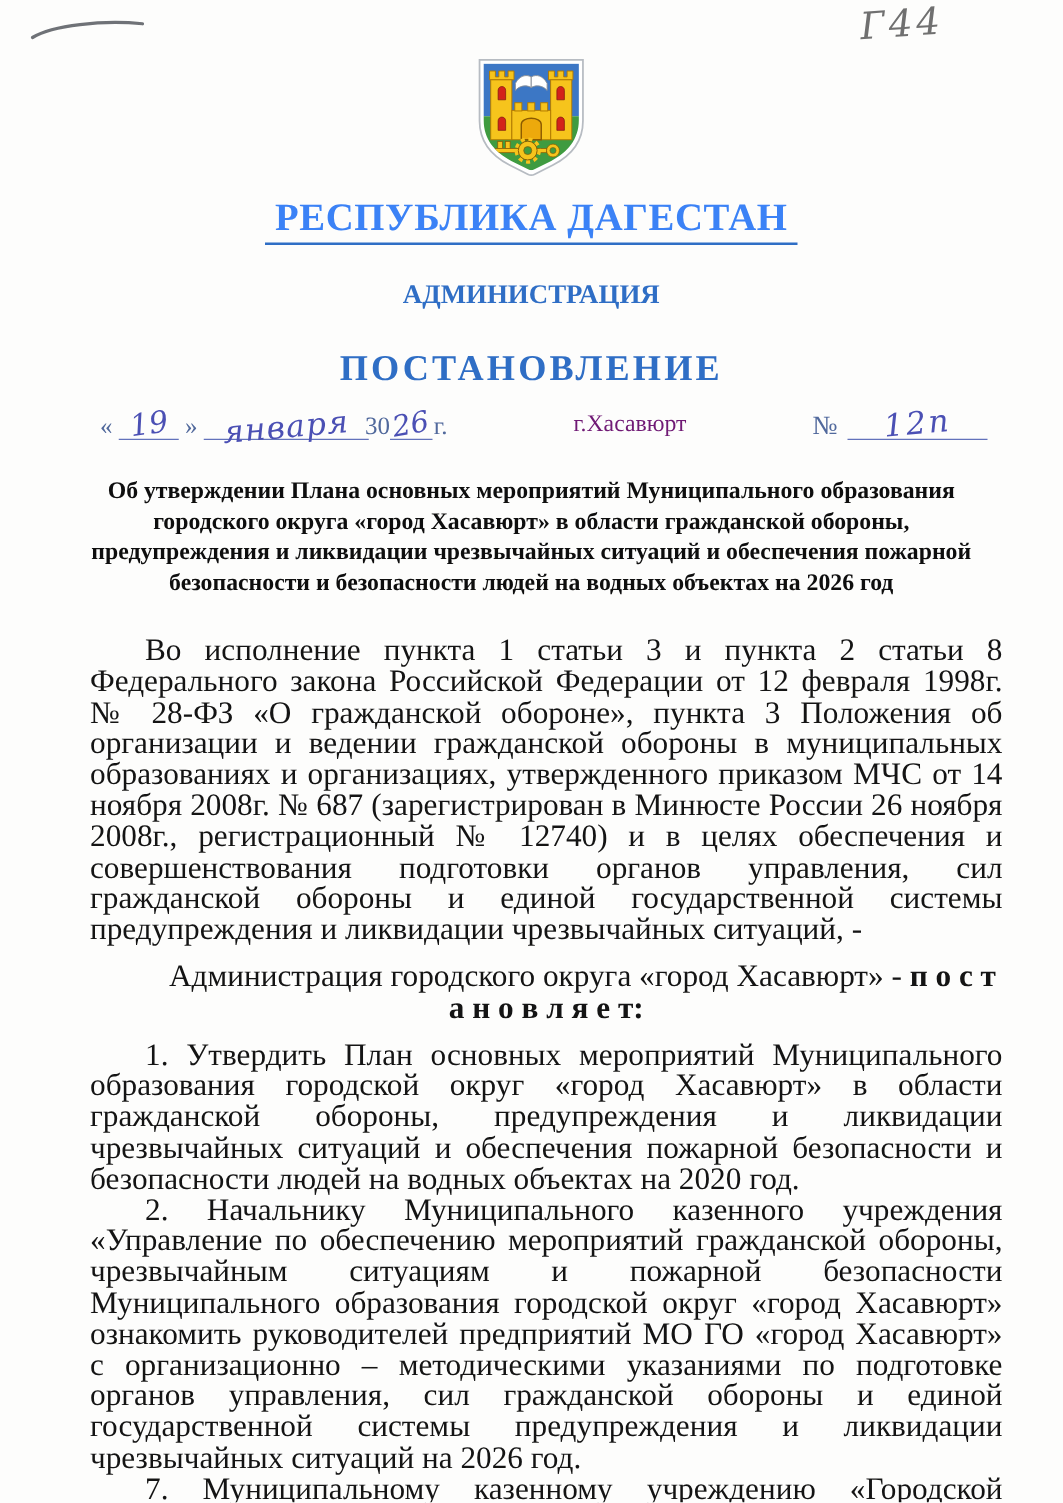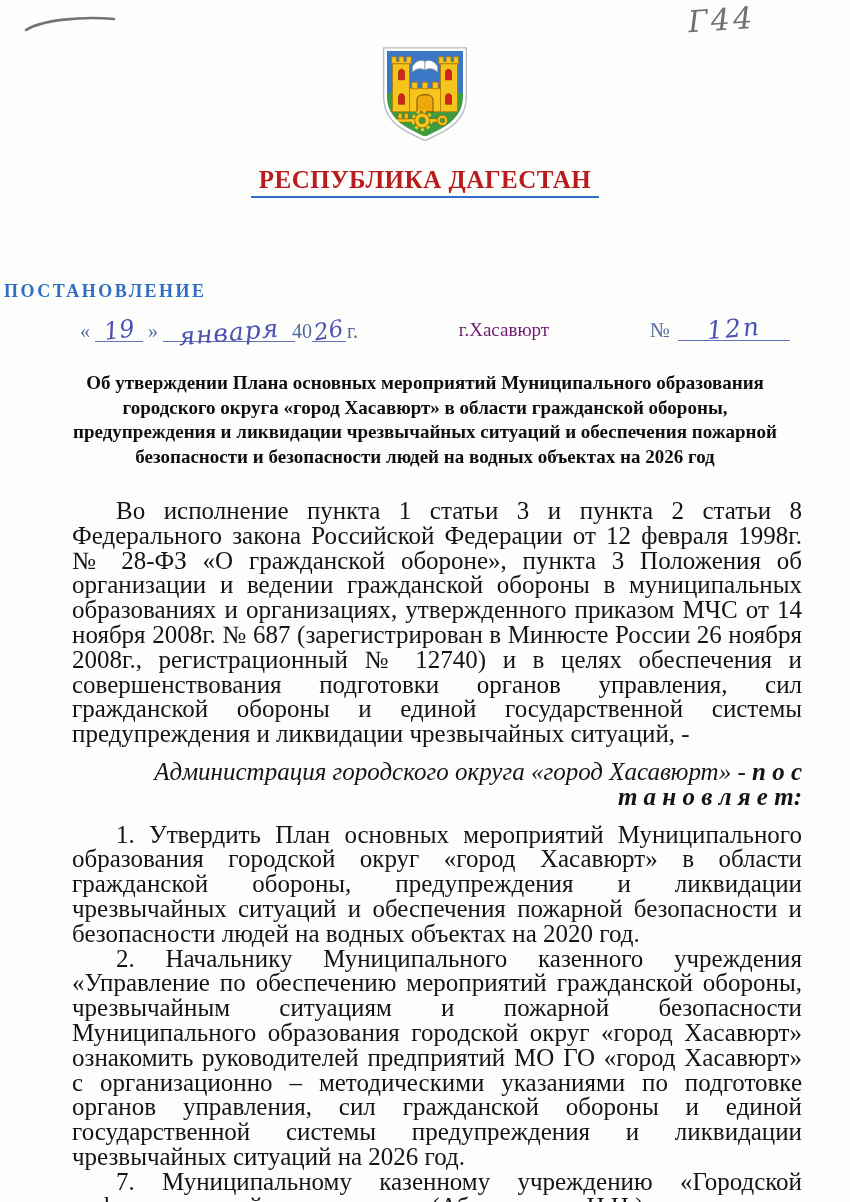--- a/index.html
+++ b/index.html
@@ -8,25 +8,25 @@
 
   
   .pen-dash{position:absolute;left:22px;top:10px;}
   .pencil-mark{position:absolute;left:688px;top:2px;font-family:"DejaVu Serif",serif;
         font-style:italic;font-size:30px;color:#707070;letter-spacing:3px;transform:rotate(-4deg);}
 
   
   .emblem-wrap{margin:44px auto 0;width:94px;height:98px;}
 
   
-  .republic{margin:24px 0 0;text-align:center;font-size:25px;font-weight:bold;
-        color:#b91c1c;letter-spacing:.5px;}
+  .republic{margin:14px 0 0;text-align:center;font-size:31px;font-weight:bold;
+        color:#3b82f6;letter-spacing:.5px;}
   .republic .underlined{border-bottom:2.5px solid #2f6ec5;padding:0 8px 2px;display:inline-block;}
   .org{margin:26px 0 0;text-align:center;font-size:21.5px;font-weight:bold;color:#2f6ec5;line-height:27px;}
-  .doctype{margin:30px 4px 0;font-size:18px;font-weight:bold;color:#2f6ec5;letter-spacing:2.5px;}
+  .doctype{margin:30px 16px 0;text-align:center;font-size:29px;font-weight:bold;color:#2f6ec5;letter-spacing:2.5px;}
 
   
   .dateline{display:flex;justify-content:space-between;align-items:flex-end;
         margin:16px 60px 0 80px;font-size:20px;}
   .printed{color:#51699c;}
   .blank{display:inline-block;border-bottom:1.6px solid #6272bb;text-align:center;line-height:20px;}
   .blank.day{width:48px;}
   .blank.month{width:132px;margin-right:-8px;}
   .blank.yr{width:34px;margin-right:1px;}
   .blank.num{width:112px;}
@@ -36,21 +36,21 @@
   .yr .hand{font-size:23px;transform:rotate(-10deg);}
   .num .hand{font-size:25px;transform:rotate(-5deg);letter-spacing:2px;}
   .numsign{margin-right:8px;font-size:21px;}
   .date-city{color:#701a75;font-size:19px;padding-bottom:2px;}
 
   
   .title{margin:28px auto 16px;width:736px;text-align:center;font-weight:bold;
         font-size:19px;line-height:24.5px;color:#0e0e0e;}
   .bodytext{margin:30px 48px 0 72px;font-size:25px;line-height:24.8px;text-align:justify;color:#141414;}
   .para{margin:0;text-indent:44px;}
-  .resolves{margin:13px 0;text-indent:58px;text-align:right;font-style:italic;}
+  .resolves{margin:13px 0;text-indent:58px;text-align:center;}
   .bold-spaced{font-weight:bold;}
 </style>
 </head>
 <body>
 
 <div class="page">
 
   <svg class="pen-dash" width="100" height="26">
     <path d="M4 20 C20 10 60 6 92 9" stroke="#6f7277" stroke-width="2.6" fill="none" stroke-linecap="round"></path>
   </svg>
@@ -104,31 +104,31 @@
           <circle cx="47" cy="81.2" r="3.4" fill="#3f9b40" stroke="#8a5a00" stroke-width="0.6"></circle>
         </g>
       </g>
     </svg>
   </div>
 
   <h1 class="republic">
     <span class="underlined">РЕСПУБЛИКА ДАГЕСТАН</span>
   </h1>
   <h2 class="org">
-    <br>
+    <span>АДМИНИСТРАЦИЯ</span><br>
   </h2>
   <h2 class="doctype">ПОСТАНОВЛЕНИЕ</h2>
 
   <div class="dateline">
     <div class="date-left">
       <span class="printed">«</span>
       <span class="blank day"><span class="hand">19</span></span>
       <span class="printed">»</span>
       <span class="blank month"><span class="hand">января</span></span>
-      <span class="printed">40</span><span class="blank yr"><span class="hand">26</span></span><span class="printed">г.</span>
+      <span class="printed">30</span><span class="blank yr"><span class="hand">26</span></span><span class="printed">г.</span>
     </div>
     <div class="date-city">г.Хасавюрт</div>
     <div class="date-num">
       <span class="printed numsign">№</span><span class="blank num"><span class="hand">12п</span></span>
     </div>
   </div>
 
   <div class="title">Об утверждении Плана основных мероприятий Муниципального образования городского округа «город Хасавюрт» в области гражданской обороны, предупреждения и ликвидации чрезвычайных ситуаций и обеспечения пожарной безопасности и безопасности людей на водных объектах на 2026 год</div>
 
   <div class="bodytext">

